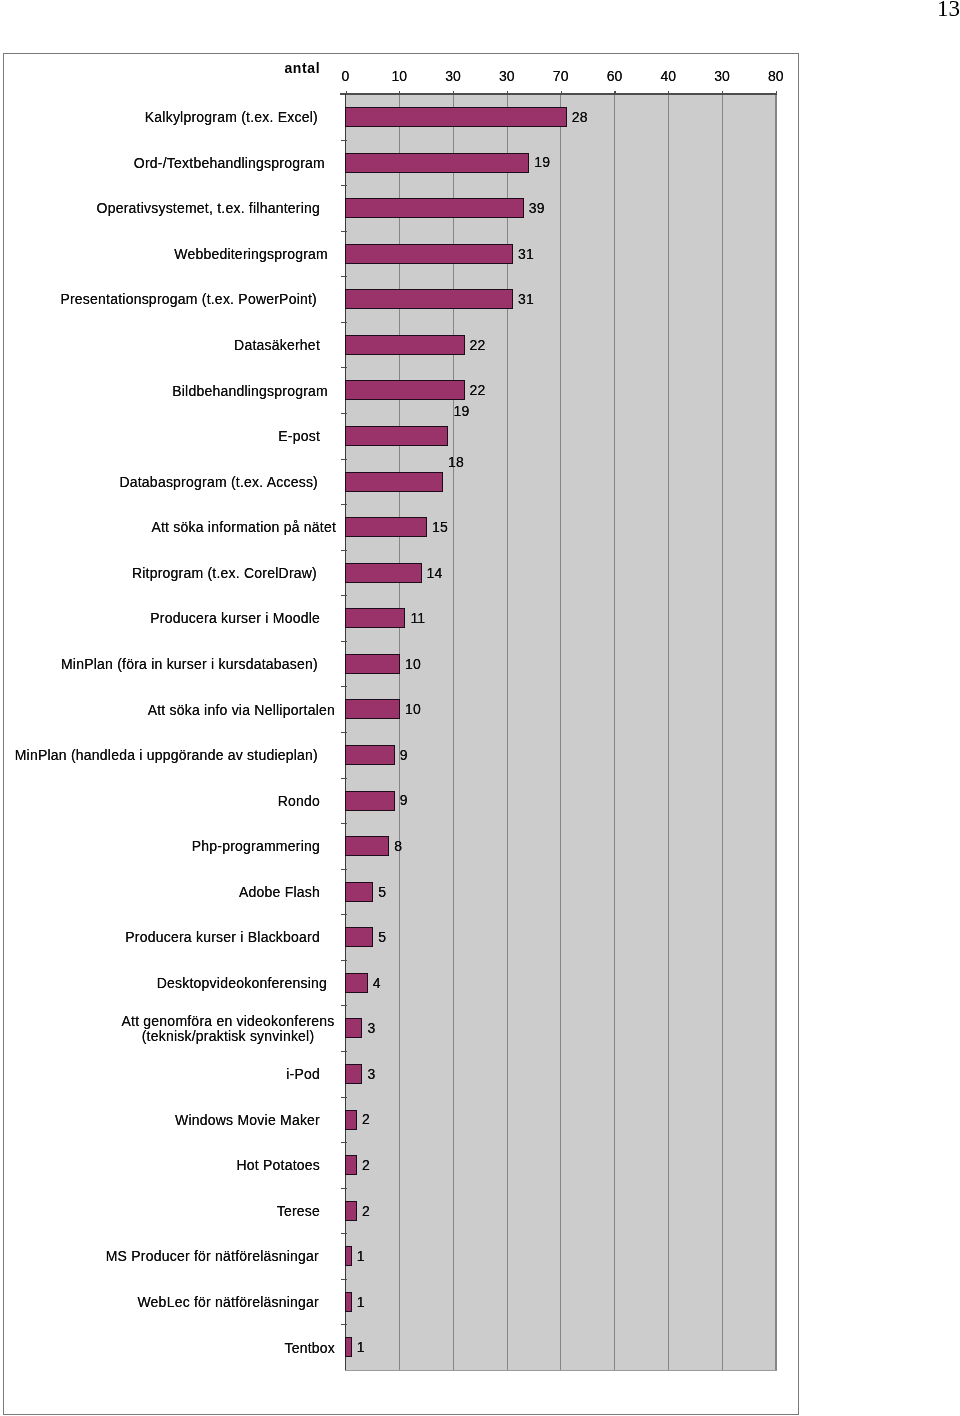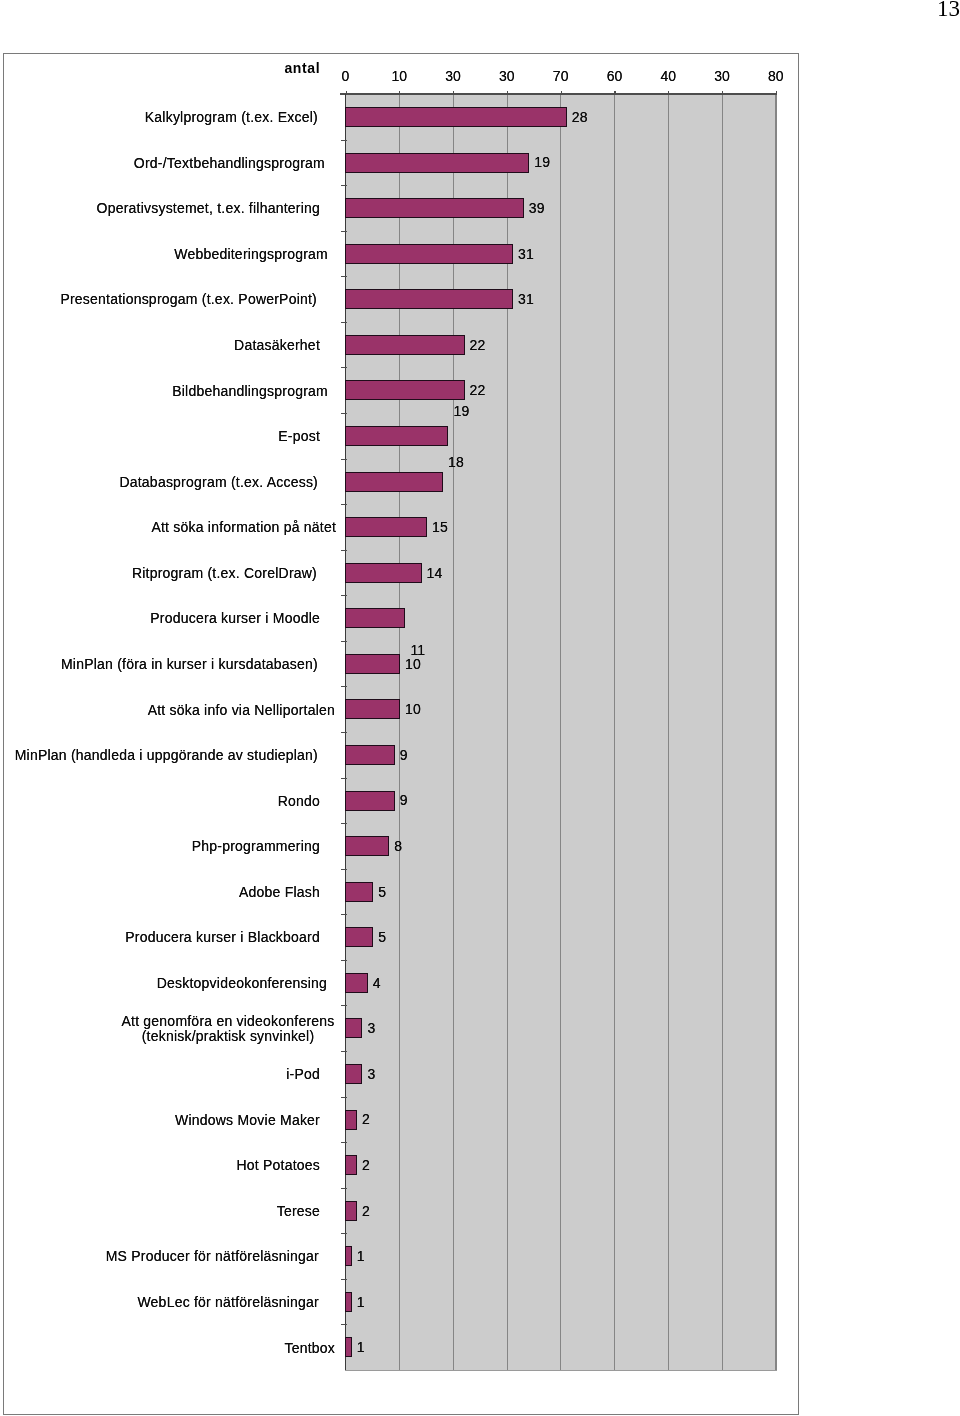--- a/index.html
+++ b/index.html
@@ -154,21 +154,21 @@
           <div class="val" style="left:431.93125px;top:518.9285714285714px">15</div>
           <div class="cat-label" style="right:624px;top:508.8285714285714px;width:340px;height:38px;display:flex;align-items:center;justify-content:flex-end">Att söka information på nätet</div>
         </div>
         <div class="bar-row">
           <div class="bar" style="left:344.75px;top:563px;width:76.80250000000001px;height:19.6px"></div>
           <div class="val" style="left:426.5525px;top:564.5px">14</div>
           <div class="cat-label" style="right:643px;top:554.4px;width:340px;height:38px;display:flex;align-items:center;justify-content:flex-end">Ritprogram (t.ex. CorelDraw)</div>
         </div>
         <div class="bar-row">
           <div class="bar" style="left:344.75px;top:608px;width:60.666250000000005px;height:19.6px"></div>
-          <div class="val" style="left:410.41625px;top:642px">11</div>
+          <div class="val" style="left:410.41625px;top:610px">11</div>
           <div class="cat-label" style="right:640px;top:599.9714285714285px;width:340px;height:38px;display:flex;align-items:center;justify-content:flex-end">Producera kurser i Moodle</div>
         </div>
         <div class="bar-row">
           <div class="bar" style="left:344.75px;top:654px;width:55.2875px;height:19.6px"></div>
           <div class="val" style="left:405.0375px;top:655.6428571428572px">10</div>
           <div class="cat-label" style="right:642px;top:645.5428571428572px;width:340px;height:38px;display:flex;align-items:center;justify-content:flex-end">MinPlan (föra in kurser i kursdatabasen)</div>
         </div>
         <div class="bar-row">
           <div class="bar" style="left:344.75px;top:699px;width:55.2875px;height:19.6px"></div>
           <div class="val" style="left:405.0375px;top:701.2142857142858px">10</div>

